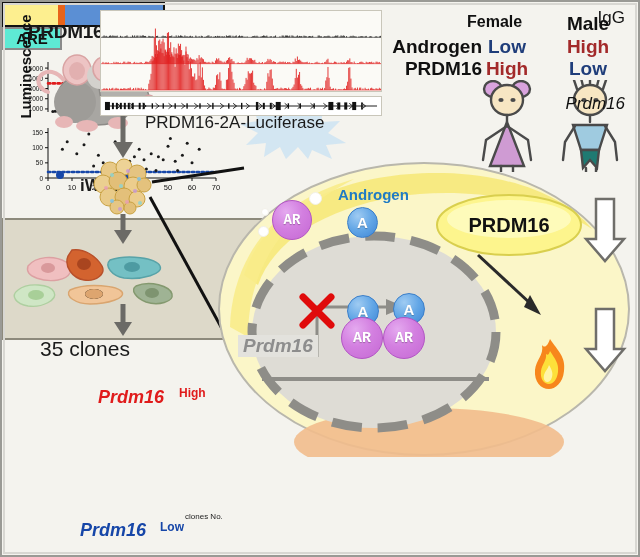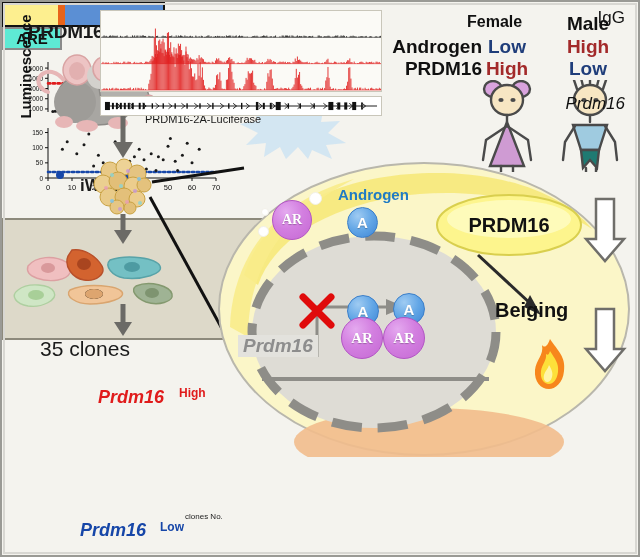--- a/index.html
+++ b/index.html
@@ -39,21 +39,21 @@
     left: 183px; top: 73px;
     width: 163px; height: 25px;
     border: 2.5px solid #111;
     display: flex; background: #fff;
   }
   #construct .seg-prdm { flex: 0 0 54px; background: #fdef8f; }
   #construct .seg-2a   { flex: 0 0 7px;  background: #e8641a; }
   #construct .seg-luc  { flex: 1 1 auto; background: #5b8fd4; }
   #construct-label {
     left: 143px; top: 112px;
-    font-size: 11px; color: #1a1a1a;
+    font-size: 17px; color: #1a1a1a;
   }
   #burst { left: 236px; top: 95px; width: 120px; height: 62px; }
 
   
   .arrow-down svg { display: block; }
 
   
   #iwat-label { left: 42px; top: 175px; font-size: 17px; color: #1a1a1a; }
   #iwat-blob  { left: 88px; top: 155px; width: 64px; height: 58px; }
 
@@ -122,21 +122,21 @@
     width: 60px; height: 23px;
     background: #5eead4; border: 2px solid #8a8a8a;
     display: flex; align-items: center; justify-content: center;
     font-size: 15px; font-weight: bold; color: #111;
   }
   .ar-ball {
     position: absolute; border-radius: 50%;
     background: radial-gradient(circle at 34% 28%, #e4a9ef 0%, #d37fe0 45%, #c569d4 100%);
     border: 1.6px solid #b254c4;
     display: flex; align-items: center; justify-content: center;
-    color: #fff; font-weight: bold; font-family: Liberation Serif, serif;
+    color: #fff; font-weight: bold; font-family: Liberation Mono, monospace;
     text-shadow: 0 1px 1px rgba(0,0,0,.25);
   }
   .a-ball {
     position: absolute; border-radius: 50%;
     background: radial-gradient(circle at 34% 28%, #9fcbf2 0%, #62a6e6 50%, #3e86d6 100%);
     border: 1.6px solid #3a7ec9;
     display: flex; align-items: center; justify-content: center;
     color: #fff; font-weight: bold;
     text-shadow: 0 1px 1px rgba(0,0,0,.25);
   }
@@ -429,21 +429,20 @@
     </svg>
   </div>
 
   <div class="abs" style="left:297px; top:291px; width:36px; height:36px;">
     <svg viewBox="0 0 36 36" width="36" height="36">
       <path d="M4 4 L32 32 M32 4 L4 32" stroke="#e00b0b" stroke-width="7" stroke-linecap="round"></path>
     </svg>
   </div>
 
   <div id="prdm16-oval-label" class="t">PRDM16</div>
-  <div id="beiging-label" class="t">Beiging</div>
   <div id="prdm16-gene-label" class="t">Prdm16</div>
   <div id="androgen-cell-label" class="t">Androgen</div>
   <div id="are-box">ARE</div>
 
   <div class="ar-ball" style="left:270px; top:198px; width:40px; height:40px; font-size:14px;">AR</div>
   <div class="a-ball" style="left:345px; top:205px; width:31px; height:31px; font-size:15px;">A</div>
   <div class="white-dot" style="left:307px; top:190px; width:13px; height:13px;"></div>
   <div class="white-dot" style="left:256px; top:224px; width:11px; height:11px;"></div>
   <div class="white-dot" style="left:259px; top:206px; width:8px; height:8px;"></div>
 

